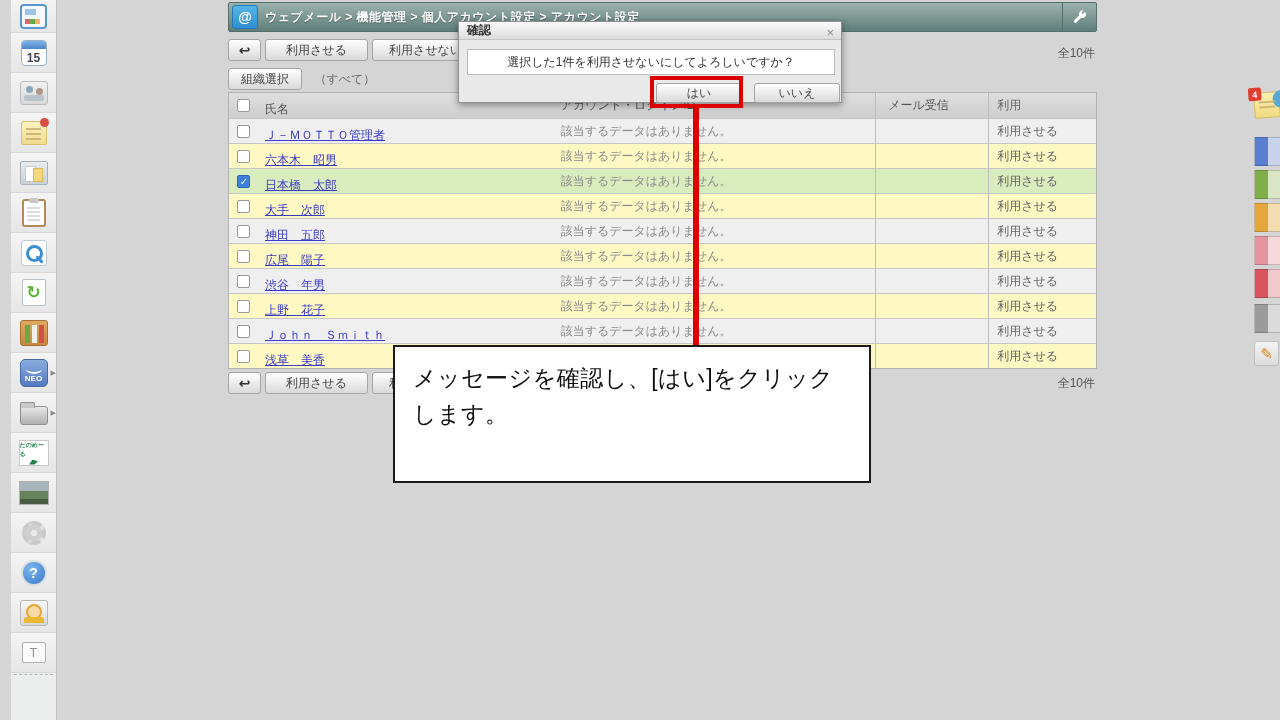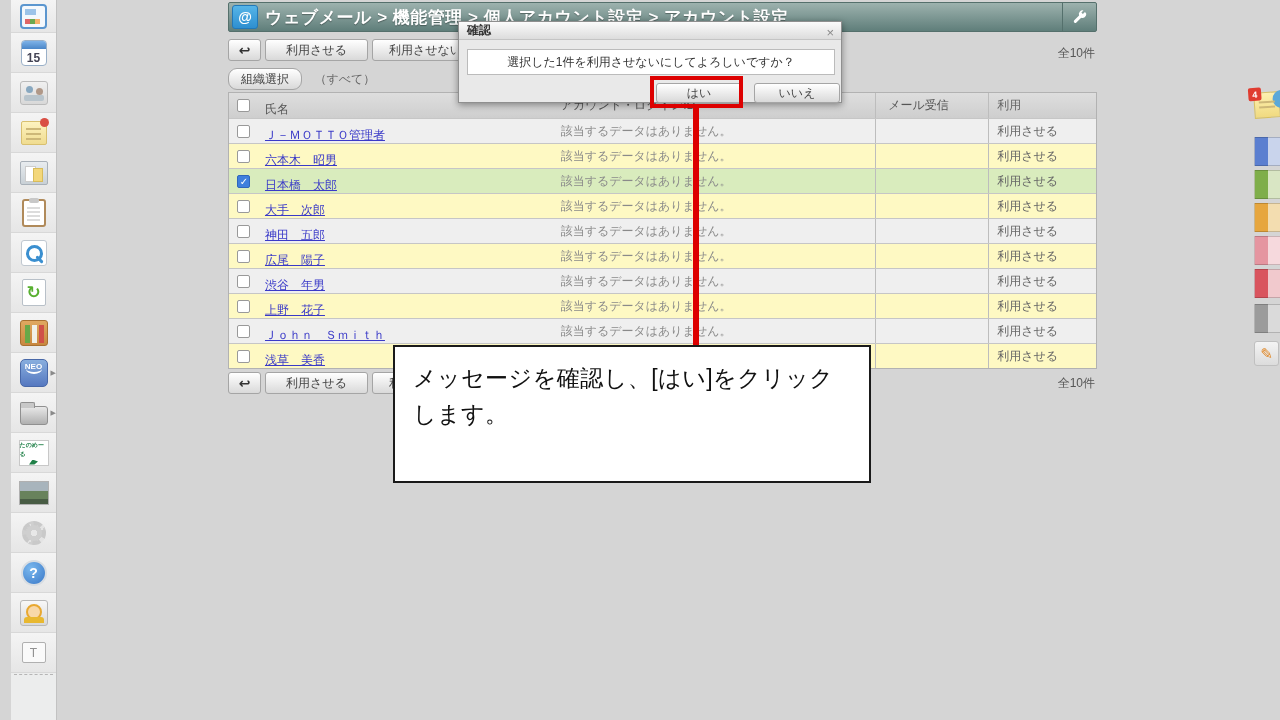--- a/index.html
+++ b/index.html
@@ -43,21 +43,21 @@
   .ic-search { width:26px; height:26px; background:#fff; border:1px solid #c0c8d0; border-radius:3px; }
   .ic-search::before { content:""; position:absolute; left:4px; top:4px; width:11px; height:11px; border:3px solid #3a8fd0; border-radius:50%; }
   .ic-search::after { content:""; position:absolute; right:2px; bottom:4px; width:9px; height:3px; background:#3a8fd0;
     transform:rotate(45deg); border-radius:2px; }
   .ic-workflow { width:24px; height:27px; background:#fff; border:1px solid #b8c0c8; border-radius:2px;
     display:flex; align-items:center; justify-content:center; font-size:17px; font-weight:bold; color:#58b030; }
   .ic-binders { width:28px; height:26px; background:linear-gradient(#e0a860,#c88840); border:1px solid #a87030; border-radius:3px; }
   .ic-binders::before { content:""; position:absolute; left:4px; top:4px; width:5px; height:18px; background:#68a848;
     box-shadow:7px 0 0 #f0f0e8, 14px 0 0 #d05048; }
   .ic-neo { width:28px; height:28px; background:linear-gradient(#88aede,#5578c0); border:1px solid #4868a8; border-radius:5px;
-    color:#fff; font-size:8px; font-weight:bold; display:flex; align-items:flex-end; justify-content:center; padding-bottom:15px; }
+    color:#fff; font-size:8px; font-weight:bold; display:flex; align-items:flex-end; justify-content:center; padding-bottom:3px; }
   .ic-neo::before { content:""; position:absolute; top:4px; left:5px; right:5px; height:8px; border-bottom:2px solid #fff; border-radius:50%; }
   .ic-folder { width:28px; height:19px; background:linear-gradient(#e8e8e8,#b0b0b0); border:1px solid #909090;
     border-radius:2px 3px 3px 3px; margin-top:5px; }
   .ic-folder::before { content:""; position:absolute; top:-5px; left:-1px; width:13px; height:5px; background:#c8c8c8;
     border:1px solid #909090; border-bottom:none; border-radius:2px 2px 0 0; }
   .ic-tanomeru { width:30px; height:26px; background:#fff; border:1px solid #c8c8c8; font-size:6px; font-weight:bold; color:#208048;
     display:flex; flex-direction:column; align-items:center; justify-content:center; }
   .ic-tanomeru::after { content:""; width:9px; height:10px; background:#208048; margin-top:1px;
     clip-path:polygon(0 100%,40% 0,100% 40%,60% 100%); }
   .ic-photo-banner { width:30px; height:24px; border:1px solid #b0b0b0;
@@ -84,38 +84,38 @@
   .r-pencil { top:341px; width:25px; height:25px; background:linear-gradient(#f4f4f4,#dcdcdc); border:1px solid #c0c0c0; border-radius:3px;
     display:flex; align-items:center; justify-content:center; font-size:15px; color:#e08828; cursor:pointer; }
 
   
   .app-header { position:absolute; left:228px; top:2px; width:869px; height:30px; z-index:2;
     background:linear-gradient(#9db2ae,#5f7e7a); border:1px solid #55706c; border-radius:2px;
     display:flex; align-items:center; color:#fff; }
   .mail-icon { width:26px; height:24px; margin:0 7px 0 3px; border-radius:3px;
     background:linear-gradient(#56b5e8,#2e8fd0); border:1px solid #2278b8; color:#fff;
     display:flex; align-items:center; justify-content:center; font-size:14px; font-weight:bold; }
-  .breadcrumb { font-size:17px; font-weight:bold; text-shadow:0 1px 1px rgba(0,0,0,.35); letter-spacing:.5px; }
+  .breadcrumb { font-size:12px; font-weight:bold; text-shadow:0 1px 1px rgba(0,0,0,.35); letter-spacing:.5px; }
   .wrench-btn { position:absolute; right:0; top:0; height:28px; width:34px; border-left:1px solid #54706c;
     display:flex; align-items:center; justify-content:center; cursor:pointer; }
 
   
   .btn { position:absolute; height:22px; background:linear-gradient(#ffffff,#d9d9d9); border:1px solid #a5a5a5;
     border-radius:3px; font-size:12px; color:#444; text-align:center; line-height:20px; cursor:pointer;
     font-family:inherit; padding:0 12px; }
   .btn-icon { padding:0; width:33px; font-size:14px; font-weight:bold; color:#333; }
 
   .toolbar-top .btn, .toolbar-bottom .btn { top:0; }
   .toolbar-top { position:absolute; left:228px; top:39px; width:869px; height:24px; z-index:1; }
   .toolbar-bottom { position:absolute; left:228px; top:372px; width:869px; height:24px; z-index:1; }
   .count-top { position:absolute; left:1000px; top:45px; width:95px; text-align:right; font-size:12px; color:#555; z-index:1; }
   .count-bottom { position:absolute; left:1000px; top:375px; width:95px; text-align:right; font-size:12px; color:#555; z-index:1; }
 
   .org-row { position:absolute; left:228px; top:68px; height:22px; z-index:1; }
-  .org-row .btn { position:relative; display:inline-block;border-radius:9px; }
+  .org-row .btn { position:relative; display:inline-block; }
   .org-filter { display:inline-block; margin-left:8px; font-size:12px; color:#666; vertical-align:middle; line-height:22px; }
 
   
   .account-table { position:absolute; left:228px; top:92px; width:869px; border:1px solid #b2b2b2; z-index:1; }
   .t-row { display:flex; height:25px; align-items:center; font-size:12px; border-top:1px solid #c6c6c6; }
   .t-head { height:25px; background:linear-gradient(#dedede,#cecece); color:#555; border-top:none; }
   .row-odd  { background:#efefef; }
   .row-even { background:#fef9c3; }
   .row-checked { background:#d9ecbd !important; }
   .col-check { width:30px; display:flex; justify-content:center; }

